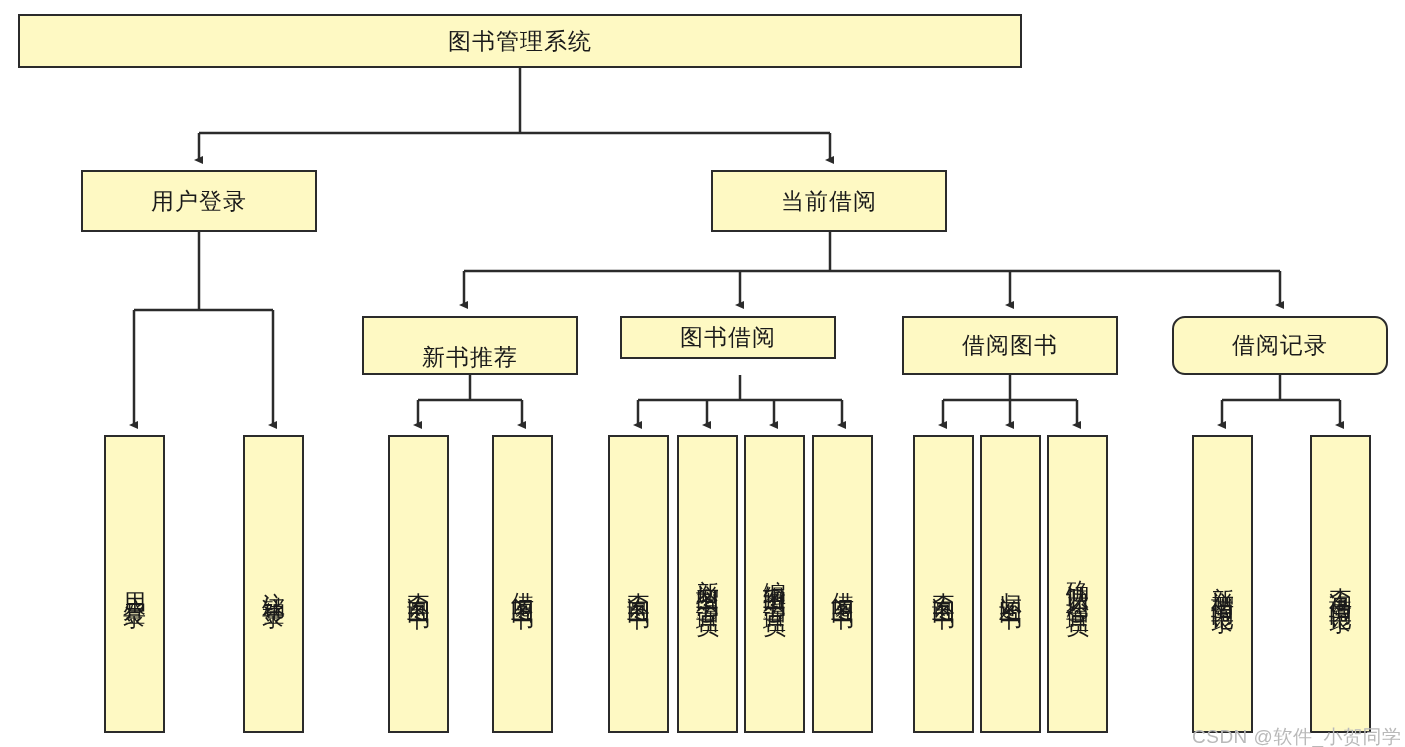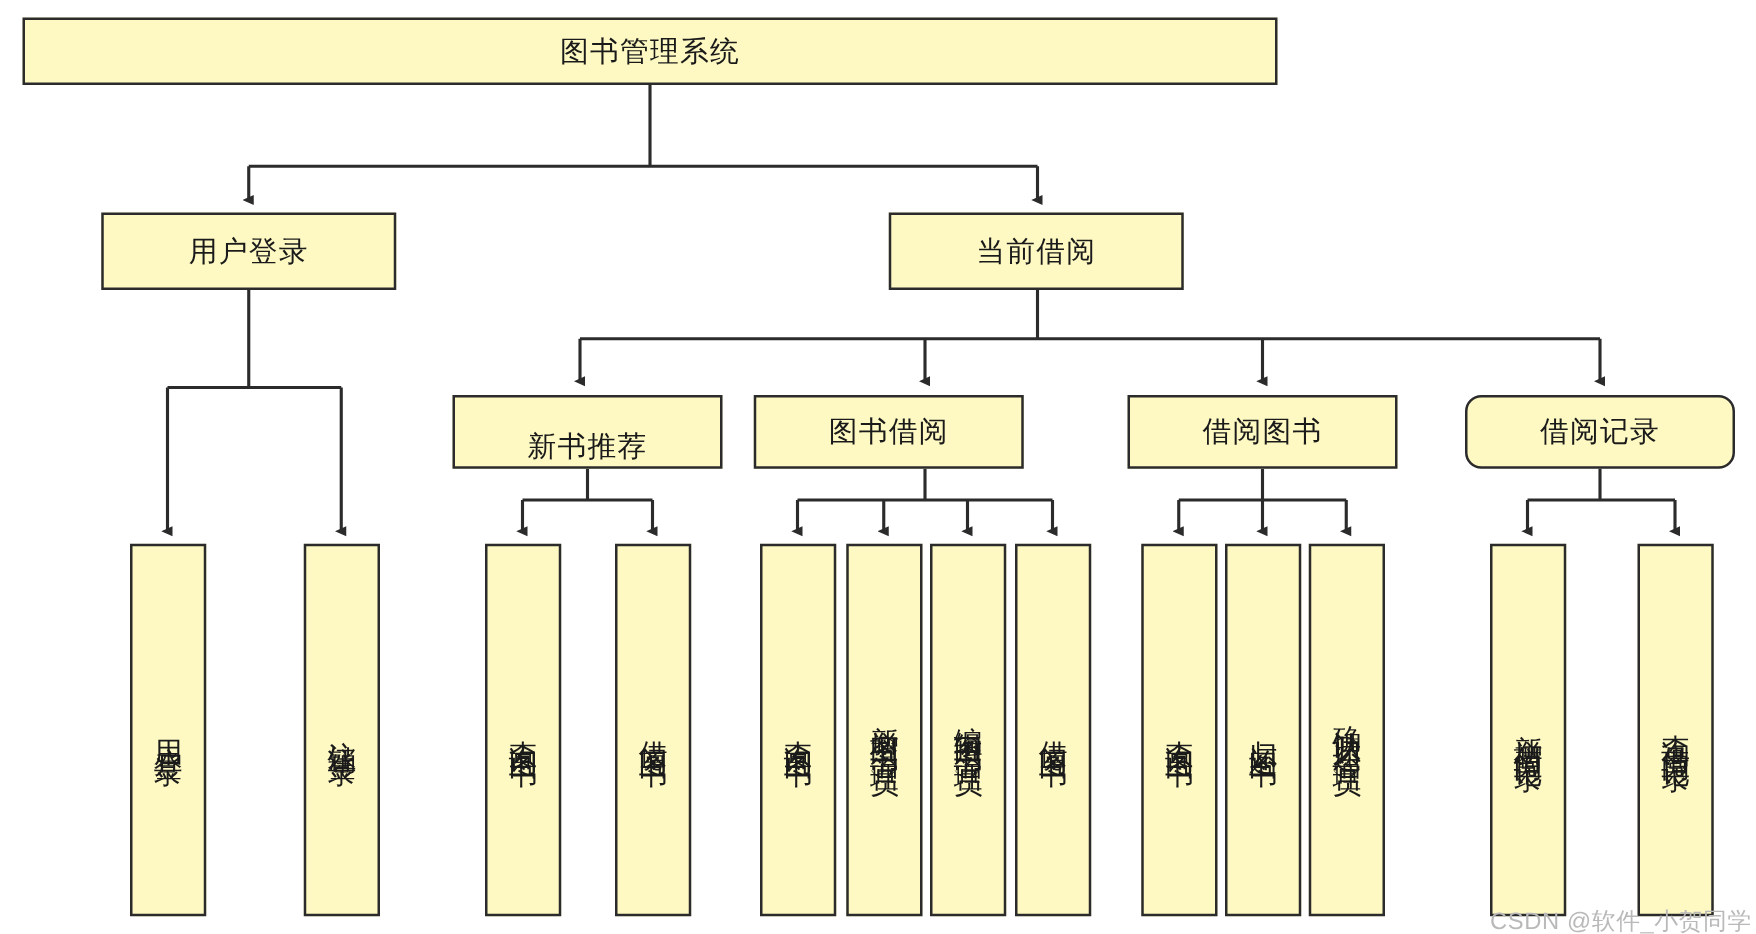--- a/index.html
+++ b/index.html
@@ -127,21 +127,21 @@
   <div class="node horizontal" style="left:81px; top:170px; width:236px; height:62px;">
     <span class="htext">用户登录</span>
   </div>
   <div class="node horizontal" style="left:711px; top:170px; width:236px; height:62px;">
     <span class="htext">当前借阅</span>
   </div>
 
   <div class="node horizontal" style="left:362px; top:316px; width:216px; height:59px;align-items:flex-end;">
     <span class="htext">新书推荐</span>
   </div>
-  <div class="node horizontal" style="left:603px; top:316px; width:216px; height:59px;">
+  <div class="node horizontal" style="left:620px; top:316px; width:216px; height:43px;">
     <span class="htext">图书借阅</span>
   </div>
   <div class="node horizontal" style="left:902px; top:316px; width:216px; height:59px;">
     <span class="htext">借阅图书</span>
   </div>
   <div class="node horizontal" style="left:1172px; top:316px; width:216px; height:59px;border-radius:13px;">
     <span class="htext">借阅记录</span>
   </div>
 
   <div class="node vertical" style="left:104px; top:435px; width:61px; height:298px;">

